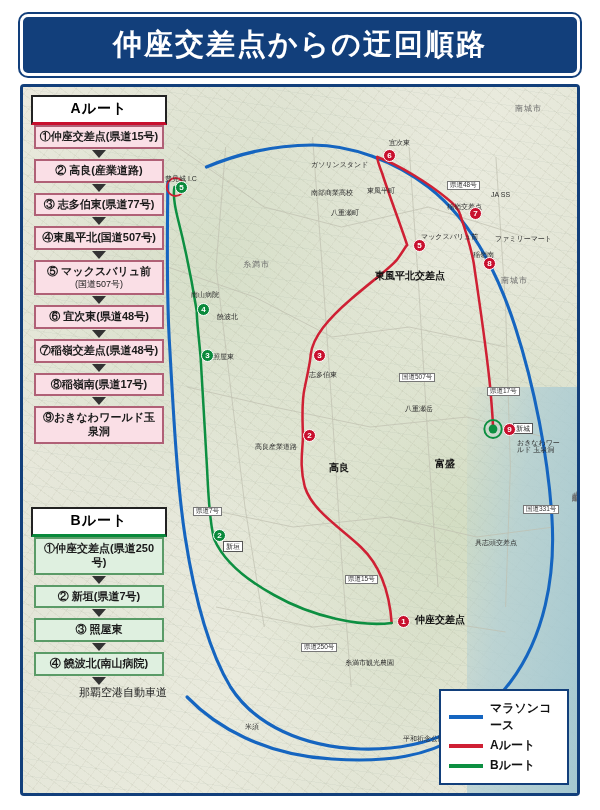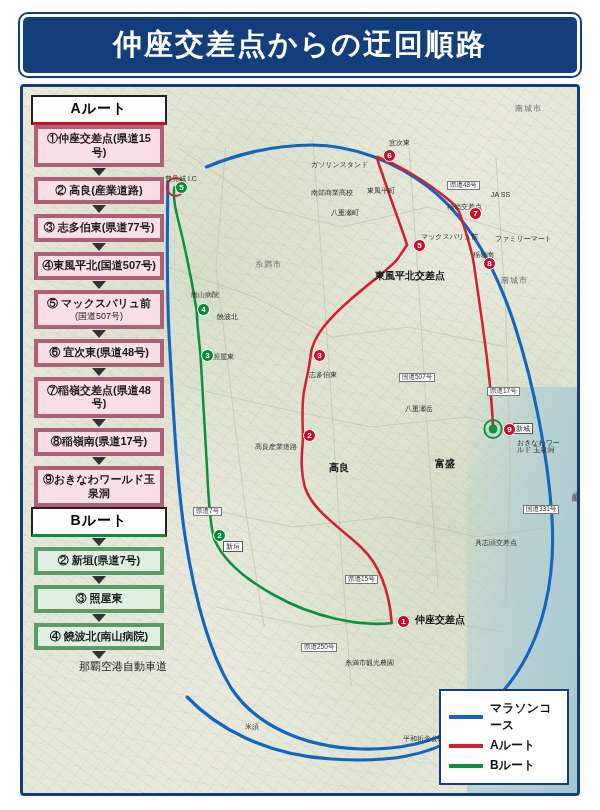--- a/index.html
+++ b/index.html
@@ -98,21 +98,21 @@
     background: #ffffff;
     text-align: center;
     font-weight: bold;
     font-size: 14px;
     padding: 3px 0 4px 0;
     letter-spacing: 1px;
   }
   .panel-head.a { border-bottom: 3px solid #c8102e; }
   .panel-head.b { border-bottom: 3px solid #0a8a3c; }
   .step {
-    border: 4px solid #0c4a6e;
+    border: 2px solid #0c4a6e;
     margin: 0 auto;
     width: 130px;
     box-sizing: border-box;
     text-align: center;
     font-size: 11px;
     line-height: 1.25;
     padding: 3px 2px;
     font-weight: bold;
     color: #1a1a1a;
   }
@@ -270,21 +270,21 @@
       <div class="mlabel road" style="left:424px;top:94px">県道48号</div>
       <div class="mlabel" style="left:344px;top:100px">東風平町</div>
       <div class="mlabel" style="left:468px;top:104px">JA SS</div>
       <div class="mlabel" style="left:288px;top:102px">南部商業高校</div>
       <div class="mlabel" style="left:424px;top:116px">稲嶺交差点</div>
       <div class="mlabel" style="left:308px;top:122px">八重瀬町</div>
       <div class="mlabel" style="left:398px;top:146px">マックスバリュ前</div>
       <div class="mlabel" style="left:472px;top:148px">ファミリーマート</div>
       <div class="mlabel" style="left:142px;top:88px">豊見城 I.C</div>
       <div class="mlabel" style="left:450px;top:164px">稲嶺南</div>
-      <div class="mlabel city" style="left:232px;top:174px">糸満市</div>
+      <div class="mlabel city" style="left:220px;top:174px">糸満市</div>
       <div class="mlabel big" style="left:352px;top:184px">東風平北交差点</div>
       <div class="mlabel city" style="left:478px;top:190px">南城市</div>
       <div class="mlabel" style="left:168px;top:204px">南山病院</div>
       <div class="mlabel" style="left:194px;top:226px">饒波北</div>
       <div class="mlabel" style="left:190px;top:266px">照屋東</div>
       <div class="mlabel" style="left:286px;top:284px">志多伯東</div>
       <div class="mlabel road" style="left:376px;top:286px">国道507号</div>
       <div class="mlabel road" style="left:464px;top:300px">県道17号</div>
       <div class="mlabel" style="left:382px;top:318px">八重瀬岳</div>
       <div class="mlabel boxed" style="left:490px;top:336px">新城</div>
@@ -340,20 +340,21 @@
       <div class="arrow"></div>
       <div class="step">⑦稲嶺交差点(県道48号)</div>
       <div class="arrow"></div>
       <div class="step">⑧稲嶺南(県道17号)</div>
       <div class="arrow"></div>
       <div class="step">⑨おきなわワールド玉泉洞</div>
     </div>
 
     <div class="route-panel panel-b">
       <div class="panel-head b">Bルート</div>
+      <div class="step">①仲座交差点(県道250号)</div>
       <div class="arrow"></div>
       <div class="step">② 新垣(県道7号)</div>
       <div class="arrow"></div>
       <div class="step">③ 照屋東</div>
       <div class="arrow"></div>
       <div class="step">④ 饒波北(南山病院)</div>
       <div class="arrow"></div>
       <div class="note">那覇空港自動車道</div>
     </div>
 

